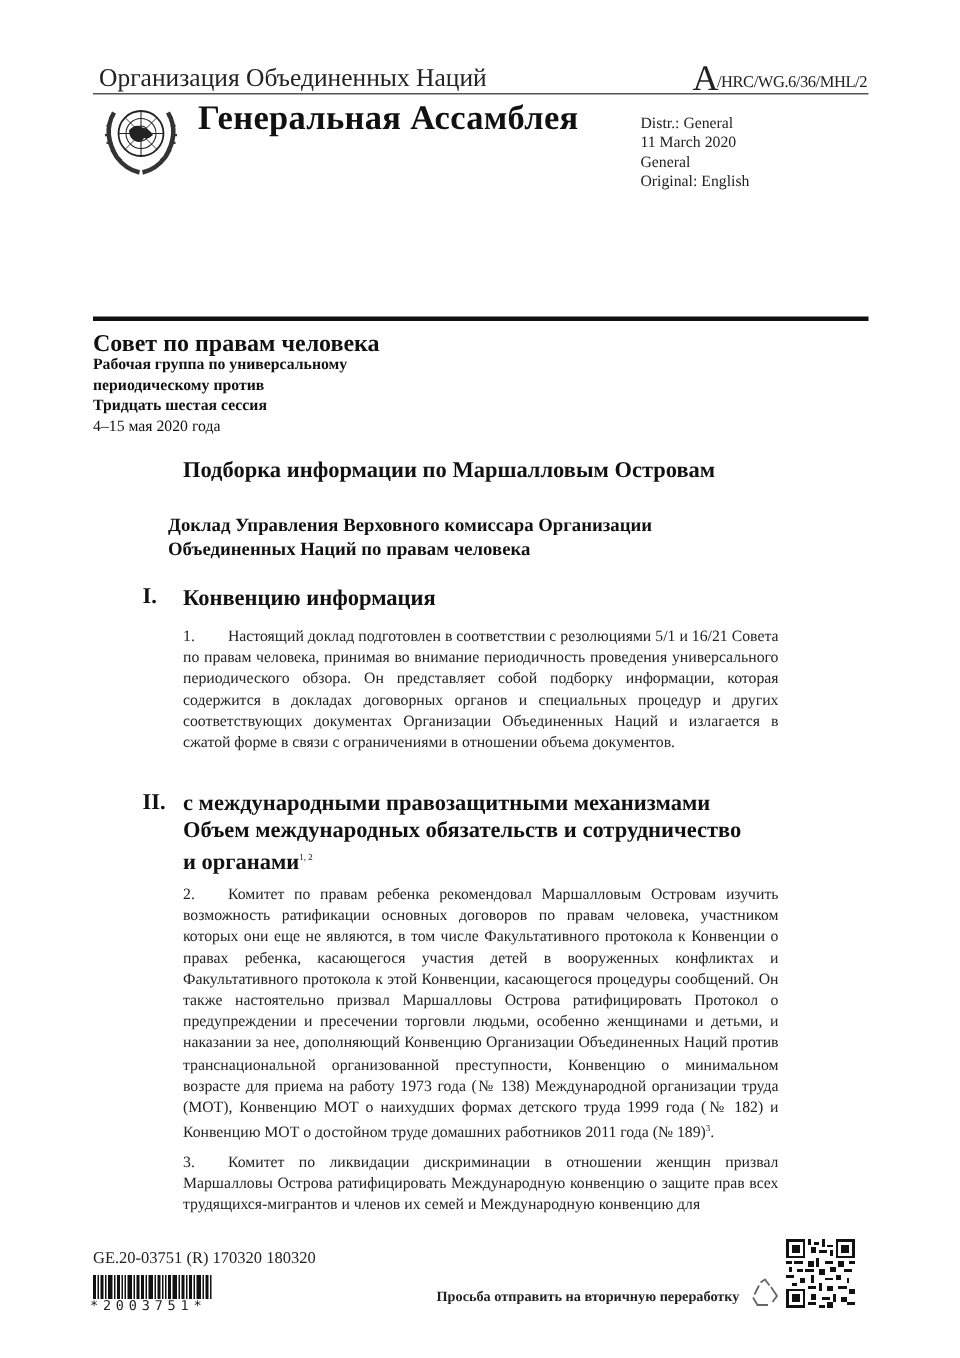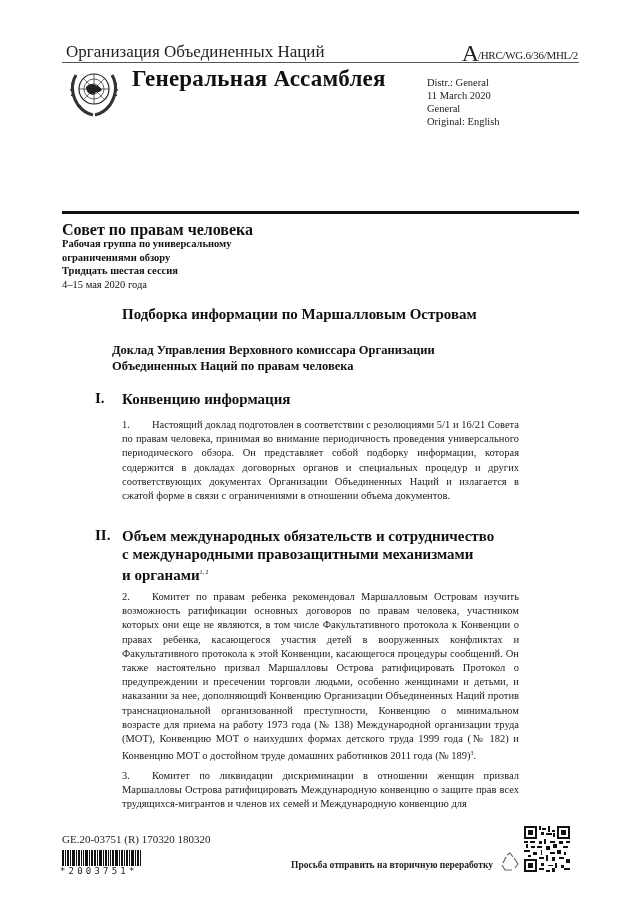--- a/index.html
+++ b/index.html
@@ -73,37 +73,37 @@
   <div>11 March 2020</div>
   <div>General</div>
   <div>Original: English</div>
 </div>
 
 <div class="abs thick-rule"></div>
 
 <div class="abs council">
   <div class="c1">Совет по правам человека</div>
   <div class="c2">Рабочая группа по универсальному</div>
-  <div class="c2">ограничениями обзору</div>
+  <div class="c2">периодическому против</div>
   <div class="c2">Тридцать шестая сессия</div>
   <div class="c3">4–15 мая 2020 года</div>
 </div>
 
 <div class="abs doc-title">Подборка информации по Маршалловым Островам</div>
 <div class="abs doc-subtitle">Доклад Управления Верховного комиссара Организации Объединенных Наций по правам человека</div>
 
 <div class="abs sec-num" style="top:390px;">I.</div>
 <div class="abs sec-title" style="top:390px;">Конвенцию информация</div>
 
 <div class="abs para" style="top:418px;"><span class="pn">1.</span><span>Настоящий доклад подготовлен в соответствии с резолюциями 5/1 и 16/21 Совета по правам человека, принимая во внимание периодичность проведения универсального периодического обзора. Он представляет собой подборку информации, которая содержится в докладах договорных органов и специальных процедур и других соответствующих документах Организации Объединенных Наций и излагается в сжатой форме в связи с ограничениями в отношении объема документов.</span></div>
 
 <div class="abs sec-num" style="top:527px;">II.</div>
 <div class="abs sec-title" style="top:527px;">
+  <div>с международными правозащитными механизмами</div>
   <div>Объем международных обязательств и сотрудничество</div>
-  <div>с международными правозащитными механизмами</div>
   <div><span>и органами</span><sup>1, 2</sup></div>
 </div>
 
 <div class="abs para" style="top:590px;"><span class="pn">2.</span><span>Комитет по правам ребенка рекомендовал Маршалловым Островам изучить возможность ратификации основных договоров по правам человека, участником которых они еще не являются, в том числе Факультативного протокола к Конвенции о правах ребенка, касающегося участия детей в вооруженных конфликтах и Факультативного протокола к этой Конвенции, касающегося процедуры сообщений. Он также настоятельно призвал Маршалловы Острова ратифицировать Протокол о предупреждении и пресечении торговли людьми, особенно женщинами и детьми, и наказании за нее, дополняющий Конвенцию Организации Объединенных Наций против транснациональной организованной преступности, Конвенцию о минимальном возрасте для приема на работу 1973 года (№ 138) Международной организации труда (МОТ), Конвенцию МОТ о наихудших формах детского труда 1999 года (№ 182) и Конвенцию МОТ о достойном труде домашних работников 2011 года (№ 189)</span><sup>3</sup><span>.</span></div>
 
 <div class="abs para" style="top:769px;"><span class="pn">3.</span><span>Комитет по ликвидации дискриминации в отношении женщин призвал Маршалловы Острова ратифицировать Международную конвенцию о защите прав всех трудящихся-мигрантов и членов их семей и Международную конвенцию для</span></div>
 
 <div class="abs job">GE.20-03751 (R) 170320 180320</div>
 <div class="abs barcode">
   <span style="width:2px"></span>

